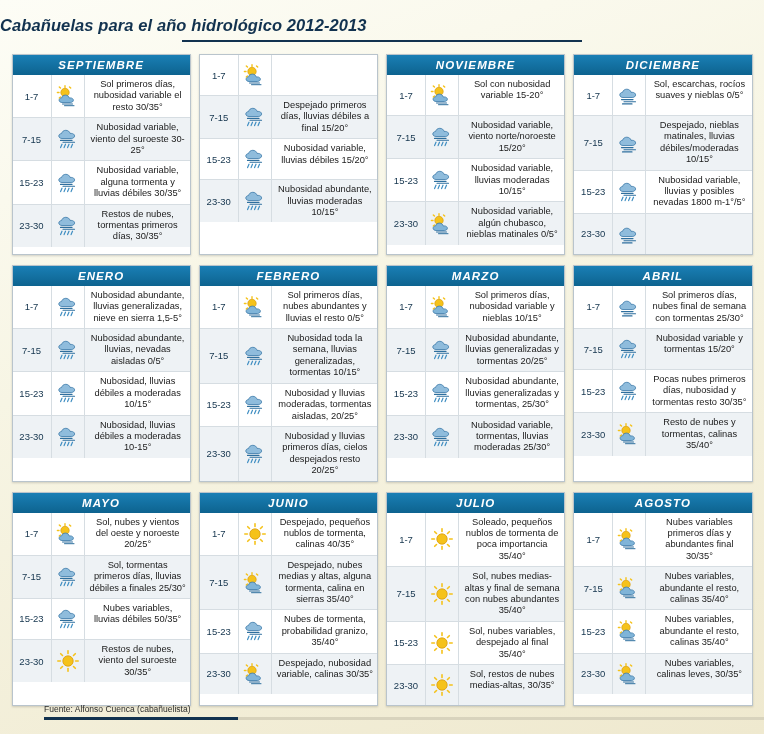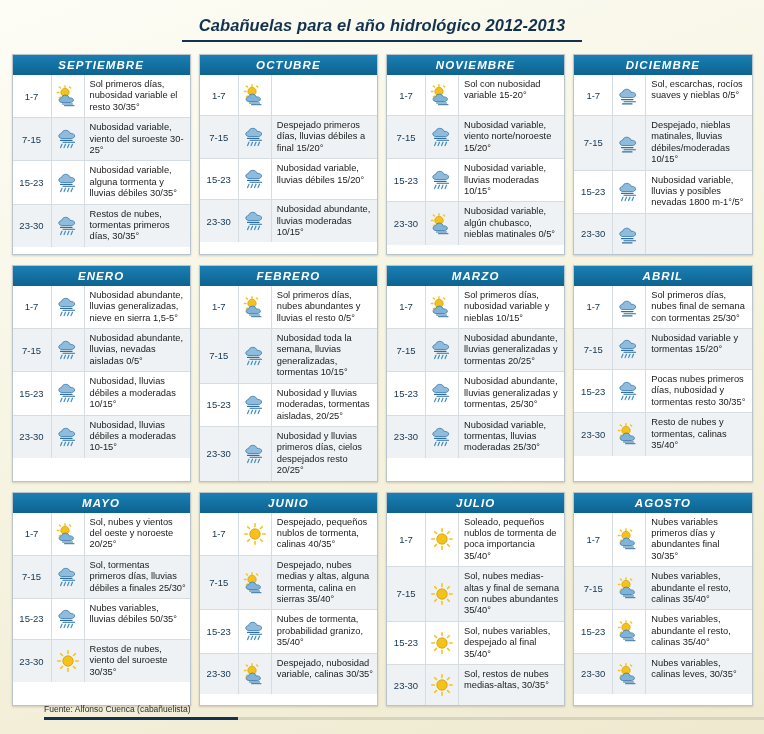--- a/index.html
+++ b/index.html
@@ -5,21 +5,21 @@
   html,body{margin:0;padding:0;}
   body{
     width:764px;height:734px;
     background:linear-gradient(160deg,#fdfdf6 0%,#f7f5e4 40%,#efe9cf 100%);
     font-family:"Liberation Sans", sans-serif;
     color:#111;
     overflow:hidden;
     position:relative;
   }
   #title{
-    text-align:center;
+    text-align:left;
     font-size:16.5px;
     font-weight:bold;
     font-style:italic;
     color:#12324f;
     padding-top:16px;
     letter-spacing:0.1px;
   }
   #title-rule{
     width:400px;height:2px;background:#12324f;
     margin:5px auto 0 auto;
@@ -69,20 +69,21 @@
     width:32px;flex:0 0 32px;
     display:flex;align-items:center;justify-content:center;
     border-right:1px solid #d6dde2;
   }
   .desc{
     flex:1 1 auto;
     font-size:9.3px;
     line-height:11.4px;
     padding:4px 4px 4px 5px;
     color:#1a1a1a;
+    text-align:center;
   }
   svg{display:block;}
   #footer{
     position:absolute;
     left:8px;bottom:14px;
     width:748px;
     margin-left:36px;
   }
   #footer-text{
     font-size:8.5px;color:#2c2c2c;
@@ -177,21 +178,20 @@
                 <line x1="13" y1="16.2" x2="11.6" y2="19.6"></line>
                 <line x1="16.5" y1="16.2" x2="15.1" y2="19.6"></line>
               </g>
             </svg>
           </div>
           <div class="desc">Restos de nubes, tormentas primeros días, 30/35°</div>
         </div>
       </div>
     </div>
     <div class="month">
-      <div class="month-head">OCTUBRE</div>
       <div class="rows">
         <div class="row">
           <div class="range">1-7</div>
           <div class="icon">
             <svg width="24" height="22" viewBox="0 0 24 22">
               <circle cx="9" cy="7.5" r="4.2" fill="#f5c21a" stroke="#d89b0d" stroke-width="0.7"></circle>
               <g stroke="#f5c21a" stroke-width="1.4" stroke-linecap="round">
                 <line x1="9" y1="0.8" x2="9" y2="2.4"></line>
                 <line x1="1.4" y1="7.5" x2="3" y2="7.5"></line>
                 <line x1="3.3" y1="1.9" x2="4.5" y2="3.1"></line>

